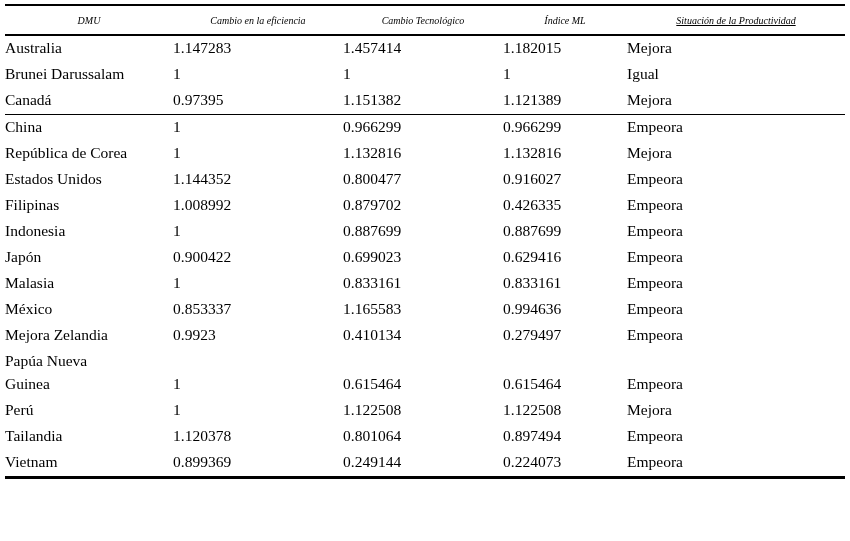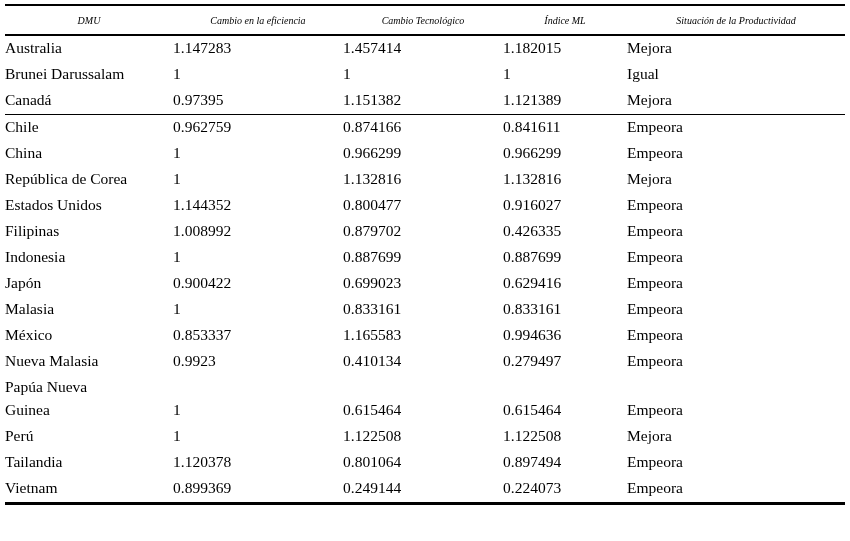--- a/index.html
+++ b/index.html
@@ -32,21 +32,21 @@
     border-bottom: 2px solid #000;
     white-space: nowrap;
     overflow: visible;
     padding: 0;
   }
   
   th.h0 { padding-right: 30px; }
   th.h1 { padding-right: 40px; }
   th.h2 { padding-left: 18px; }
   th.h3 { padding-left: 52px; }
-  th.h4 { padding-left: 18px; }
+  th.h4 { padding-left: 18px; text-decoration: underline; }
 
   table.ml-table td {
     font-size: 15.5px;
     line-height: 23px;
     height: 24.9px;
     box-sizing: border-box;
     vertical-align: bottom;
     padding: 0 0 3px 0;
     white-space: pre-line;
     overflow: visible;
@@ -96,27 +96,20 @@
         <td class="c4">Igual</td>
       </tr>
       <tr>
         <td class="c0">Canadá</td>
         <td class="c1">0.97395</td>
         <td class="c2">1.151382</td>
         <td class="c3">1.121389</td>
         <td class="c4">Mejora</td>
       </tr>
       <tr>
-        <td class="c0">Chile</td>
-        <td class="c1">0.962759</td>
-        <td class="c2">0.874166</td>
-        <td class="c3">0.841611</td>
-        <td class="c4">Empeora</td>
-      </tr>
-      <tr>
         <td class="c0">China</td>
         <td class="c1">1</td>
         <td class="c2">0.966299</td>
         <td class="c3">0.966299</td>
         <td class="c4">Empeora</td>
       </tr>
       <tr>
         <td class="c0">República de Corea</td>
         <td class="c1">1</td>
         <td class="c2">1.132816</td>
@@ -159,21 +152,21 @@
         <td class="c4">Empeora</td>
       </tr>
       <tr>
         <td class="c0">México</td>
         <td class="c1">0.853337</td>
         <td class="c2">1.165583</td>
         <td class="c3">0.994636</td>
         <td class="c4">Empeora</td>
       </tr>
       <tr>
-        <td class="c0">Nueva Malasia</td>
+        <td class="c0">Mejora Zelandia</td>
         <td class="c1">0.9923</td>
         <td class="c2">0.410134</td>
         <td class="c3">0.279497</td>
         <td class="c4">Empeora</td>
       </tr>
       <tr>
         <td class="c0">Papúa Nueva
 Guinea</td>
         <td class="c1">1</td>
         <td class="c2">0.615464</td>

